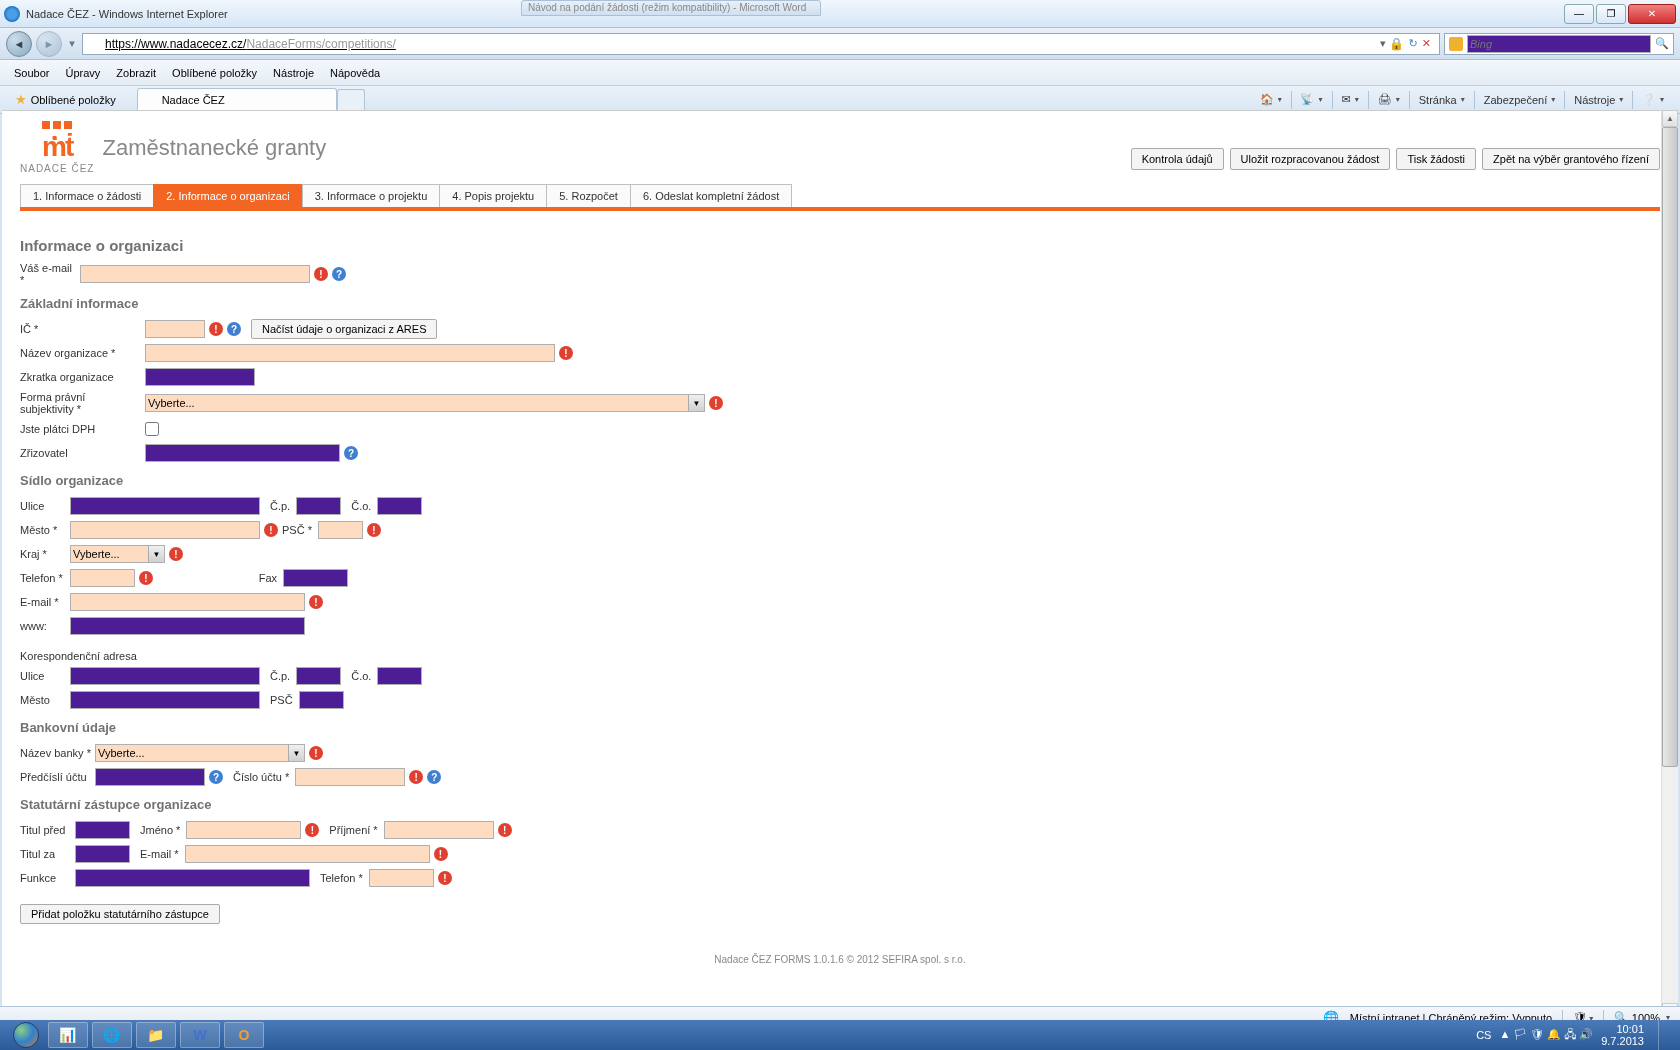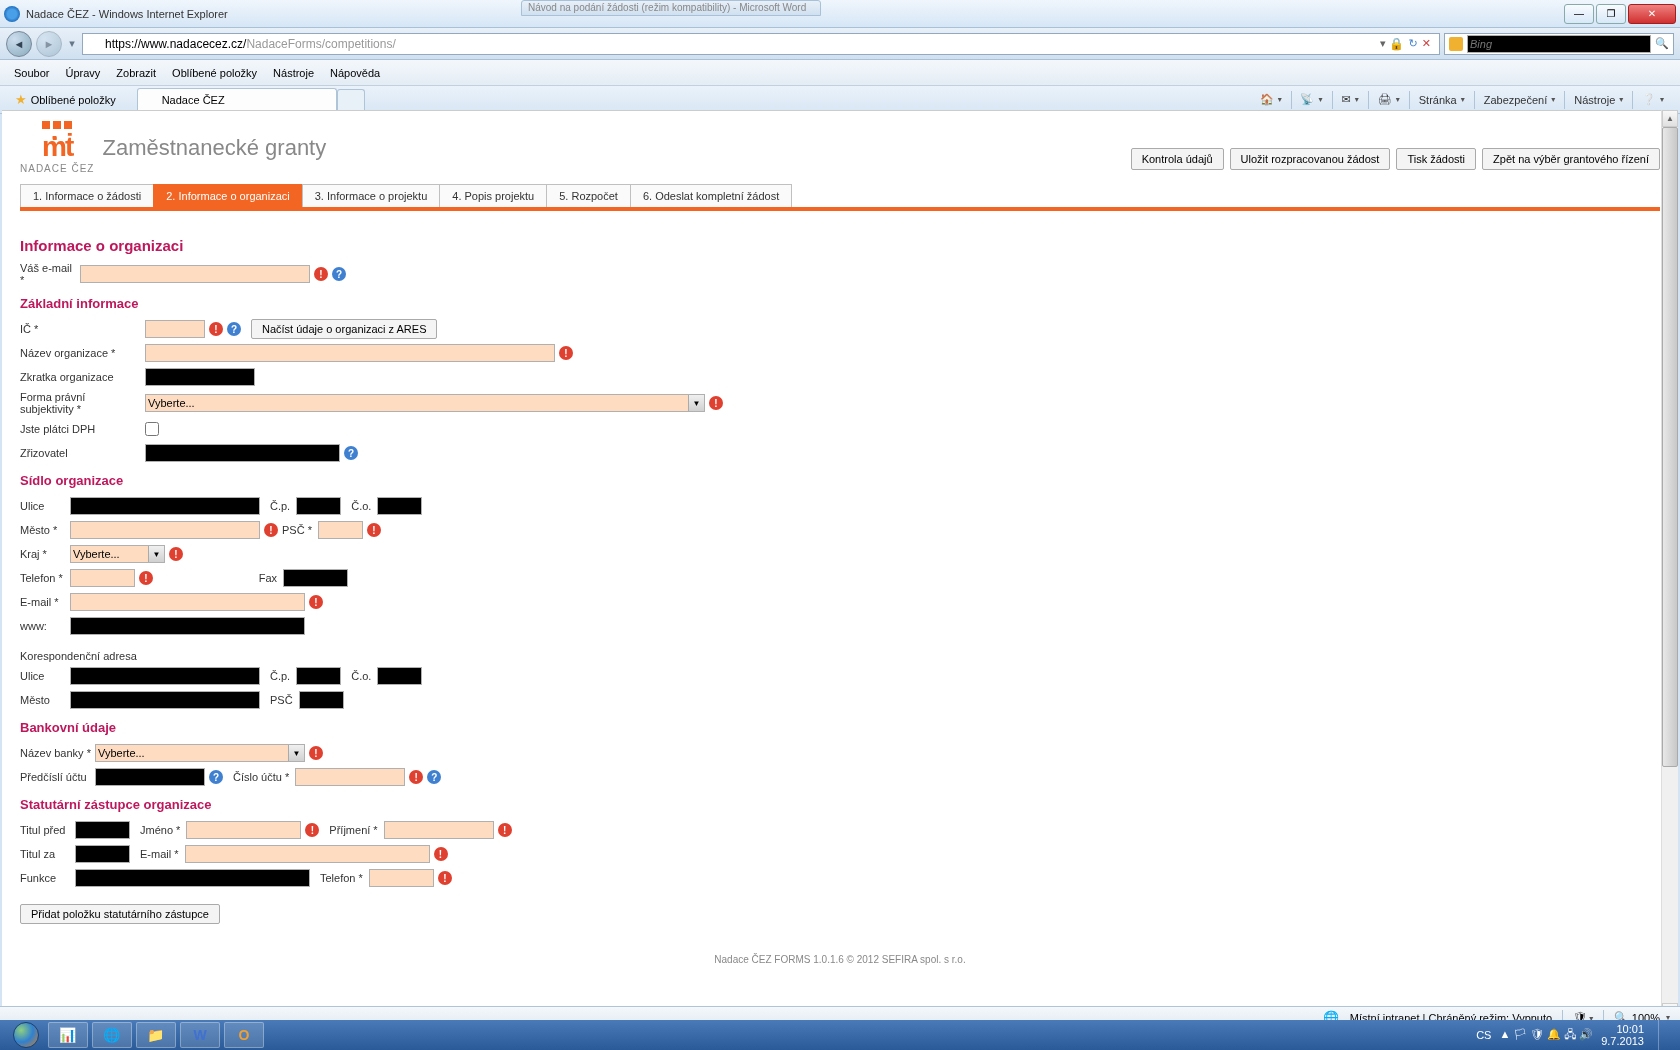--- a/index.html
+++ b/index.html
@@ -12,21 +12,21 @@
 .win-btns { display: flex; gap: 2px; }
 .win-btn { width: 30px; height: 20px; border: 1px solid #8aa; border-radius: 3px; background: linear-gradient(#f8fbfe,#d8e8f8); display:flex;align-items:center;justify-content:center; font-size:10px;}
 .win-btn.close { width: 48px; background: linear-gradient(#f08080,#d03030); color:#fff; border-color:#a02020;}
 
 
 .navbar { height: 32px; background: linear-gradient(#e8f0f8,#d0e0f0); display:flex; align-items:center; padding: 0 6px; gap:4px; border-bottom:1px solid #a8c0d8;}
 .nav-btn { width:26px; height:26px; border-radius:50%; background: radial-gradient(circle at 30% 30%, #cde, #8ab); border:1px solid #789; display:flex;align-items:center;justify-content:center;color:#345;}
 .nav-arrow { width:12px;height:20px;display:flex;align-items:center;justify-content:center;color:#678;}
 .addr-bar { flex:1; height:22px; background:#fff; border:1px solid #94a8c0; display:flex; align-items:center; padding:0 4px; gap:4px;}
 .addr-bar .lock { color:#d8a030; font-size:12px;}
-.addr-text { flex:1; font-size:12px; }
+.addr-text { flex:1; font-size:12px;text-decoration:underline; }
 .addr-text .gray { color:#999; }
 .addr-right { display:flex; align-items:center; gap:4px; padding:0 4px;}
 .search-box { width:230px; height:22px; background:#fff; border:1px solid #94a8c0; display:flex;align-items:center; padding:0 4px; gap:4px;}
 .search-box input { border:none; outline:none; flex:1; font-style:italic; color:#888; font-size:12px;}
 
 
 .menubar { height:26px; background: linear-gradient(#f4f8fc,#e4ecf4); display:flex; align-items:center; padding:0 8px; gap:4px; border-bottom:1px solid #c0d0e0;}
 .menubar span { padding: 2px 6px; }
 
 
@@ -55,28 +55,28 @@
 .top-actions { margin-left:auto; display:flex; gap:6px; align-self:flex-end; margin-bottom:4px;}
 .action-btn { background:#f4f4f4; border:1px solid #aaa; padding:4px 10px; font-size:11px; border-radius:2px;}
 
 
 .steps { display:flex; border-bottom:4px solid #f26522; margin-bottom:10px;}
 .step { border:1px solid #c0c0c0; border-bottom:none; padding:5px 12px; background:#fafafa; margin-right:-1px; font-size:11px; color:#333;text-align:center;}
 .step.active { background:#f26522; color:#fff; border-color:#f26522;}
 
 
 .form-area { padding: 6px 0;}
-.section-h { color:#be185d; font-weight:bold; font-size:13px; margin: 10px 0 8px 0;}
+.section-h { color:#737373; font-weight:bold; font-size:13px; margin: 10px 0 8px 0;}
 .section-h.main { font-size:15px; }
 .row { display:flex; align-items:center; margin-bottom:4px; min-height:20px;}
 .lbl { width:125px; font-size:11px; color:#333; padding-right:4px;}
 .lbl.w75 { width:75px;}
 .lbl.w50 { width:50px;}
 .lbl.inline { width:auto; padding: 0 6px 0 10px;}
-input[type=text], select { border:1px solid #b0b0b0; height:18px; font-size:11px; padding:0 2px; background:#000000;}
+input[type=text], select { border:1px solid #b0b0b0; height:18px; font-size:11px; padding:0 2px; background:#4c1d95;}
 input.req, select.req { background:#fddcc1; }
 .err-icon { width:14px; height:14px; border-radius:50%; background:#e04030; color:#fff; display:inline-flex; align-items:center; justify-content:center; font-size:10px; font-weight:bold; margin-left:4px;}
 .help-icon { width:14px; height:14px; border-radius:50%; background:#4080d0; color:#fff; display:inline-flex; align-items:center; justify-content:center; font-size:10px; font-weight:bold; margin-left:4px;}
 .select-wrap { position:relative; display:inline-block;}
 .select-wrap select { appearance:none; padding-right:20px;}
 .select-btn { position:absolute; right:1px; top:1px; width:16px; height:16px; background:linear-gradient(#f0f0f0,#d0d0d0); border-left:1px solid #aaa; display:flex;align-items:center;justify-content:center; font-size:8px;}
 .form-btn { background:#f4f4f4; border:1px solid #aaa; padding:3px 10px; font-size:11px; border-radius:2px; margin-left:10px;}
 .chk { width:14px; height:14px;}
 
 .footer-text { text-align:center; color:#888; font-size:10px; margin-top:30px;}

